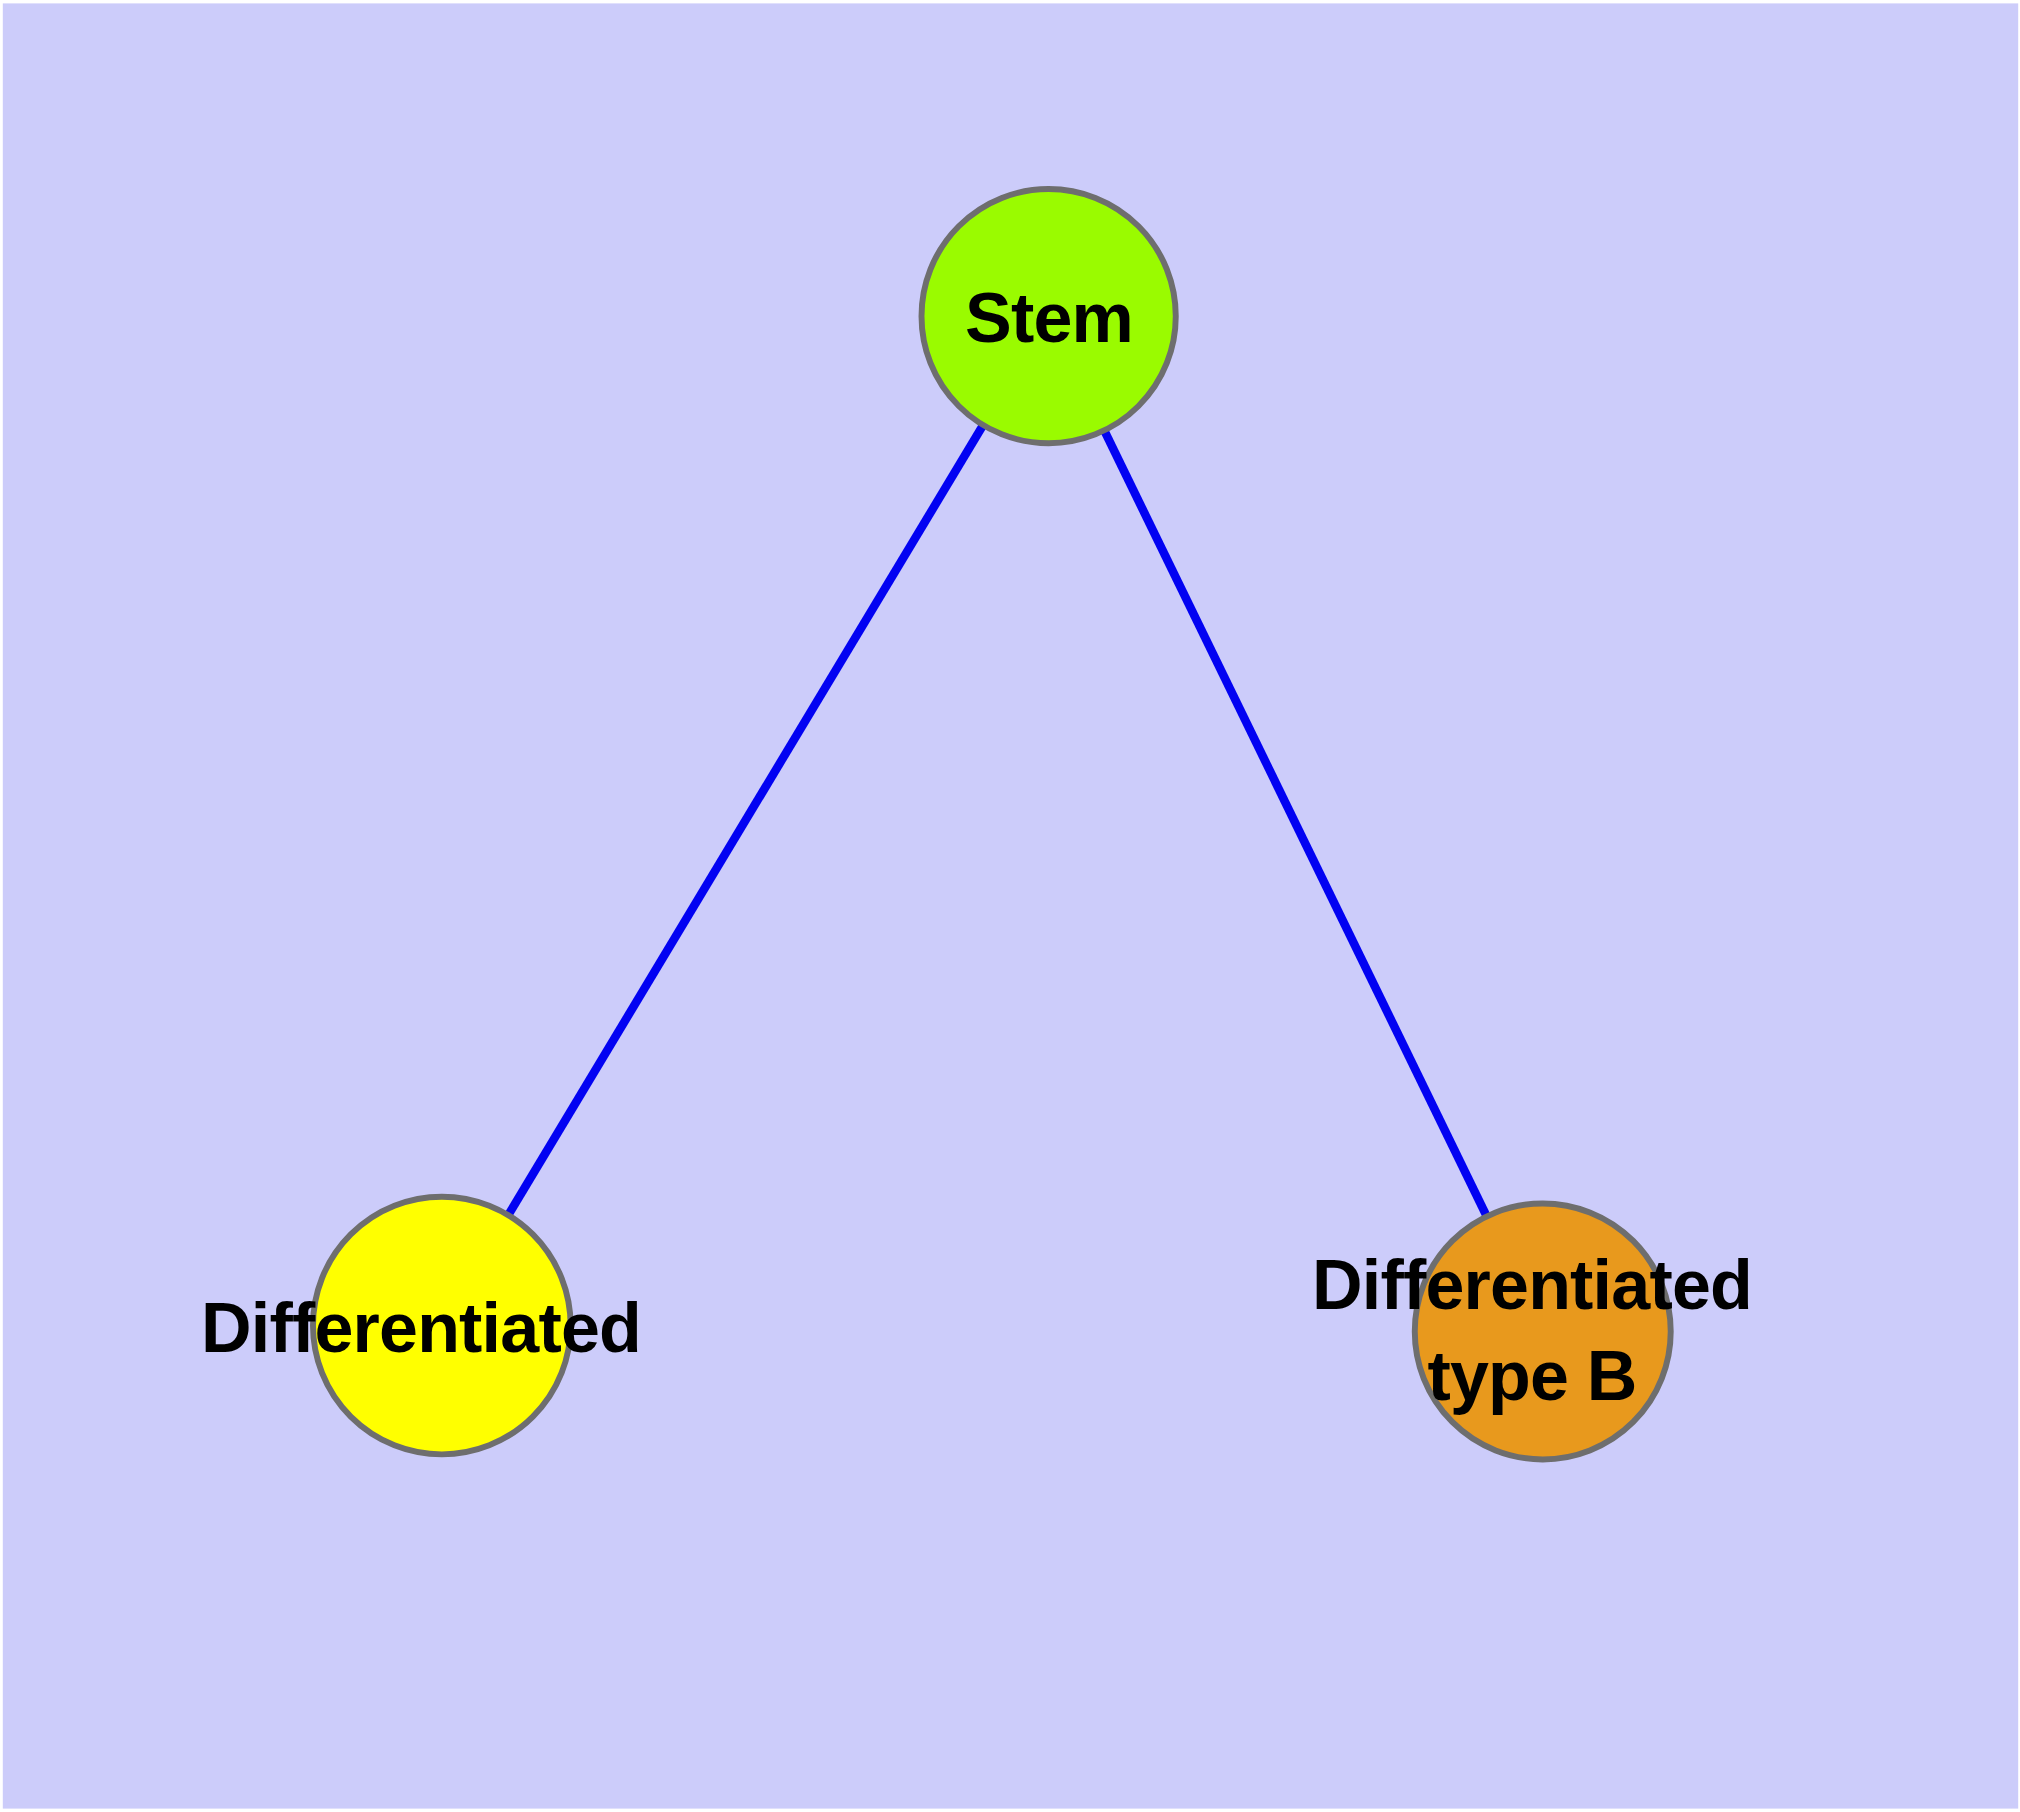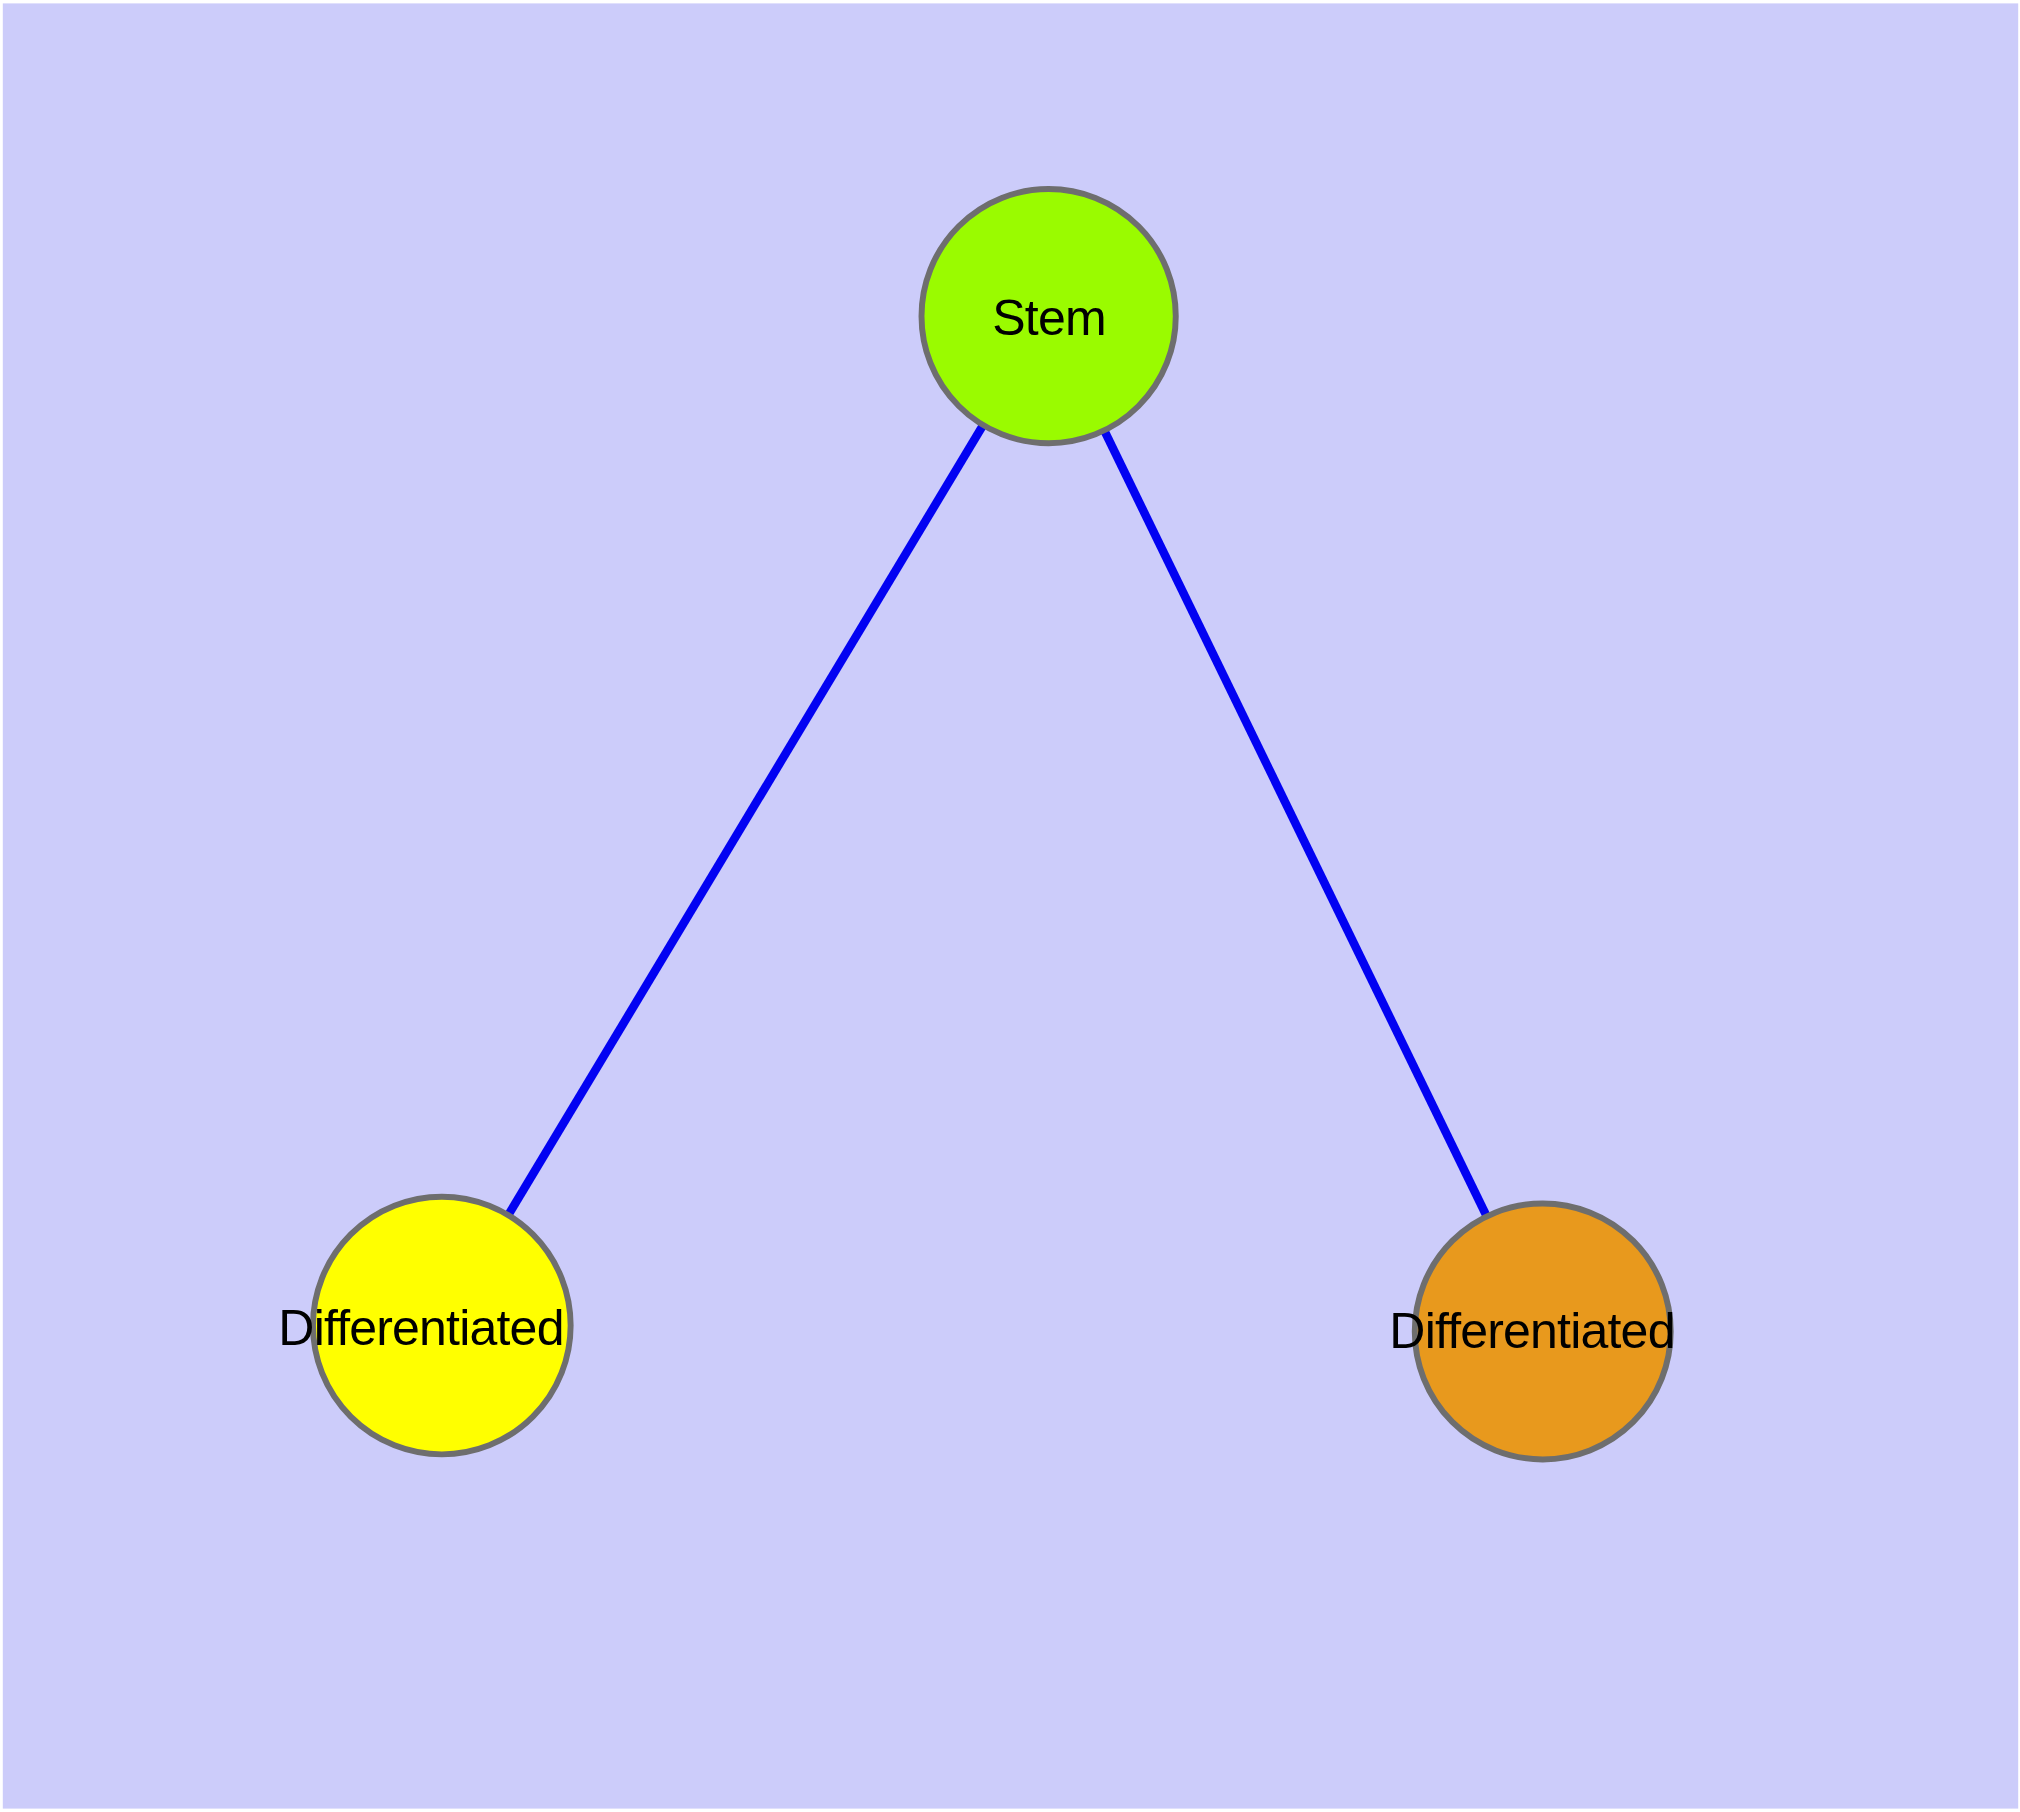--- a/index.html
+++ b/index.html
@@ -16,22 +16,22 @@
   }
   svg.graph {
     position: absolute;
     left: 0;
     top: 0;
     display: block;
   }
   .node-label {
     position: absolute;
     transform: translate(-50%, -50%);
-    font-weight: normal;
-    font-size: 50px;
+    font-weight: bold;
+    font-size: 70px;
     line-height: 91px;
     letter-spacing: -0.8px;
     color: #000000;
     text-align: center;
     white-space: nowrap;
   }
   #label-stem { left: 1049px; top: 318px; }
   #label-type-a { left: 421px;  top: 1328px; }
   #label-type-b { left: 1532px; top: 1331px; }
 </style>
@@ -54,14 +54,15 @@
 </svg>
 
 <div class="node-label" id="label-stem">Stem</div>
 
 <div class="node-label" id="label-type-a">
   <div>Differentiated</div>
 </div>
 
 <div class="node-label" id="label-type-b">
   <div>Differentiated</div>
+  <div>type B</div>
 </div>
 
 
 </body></html>

